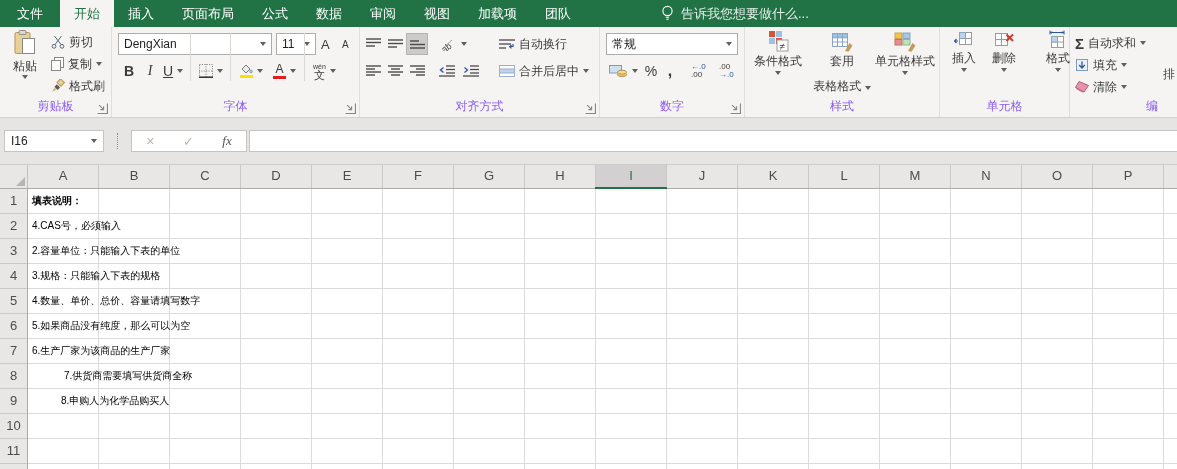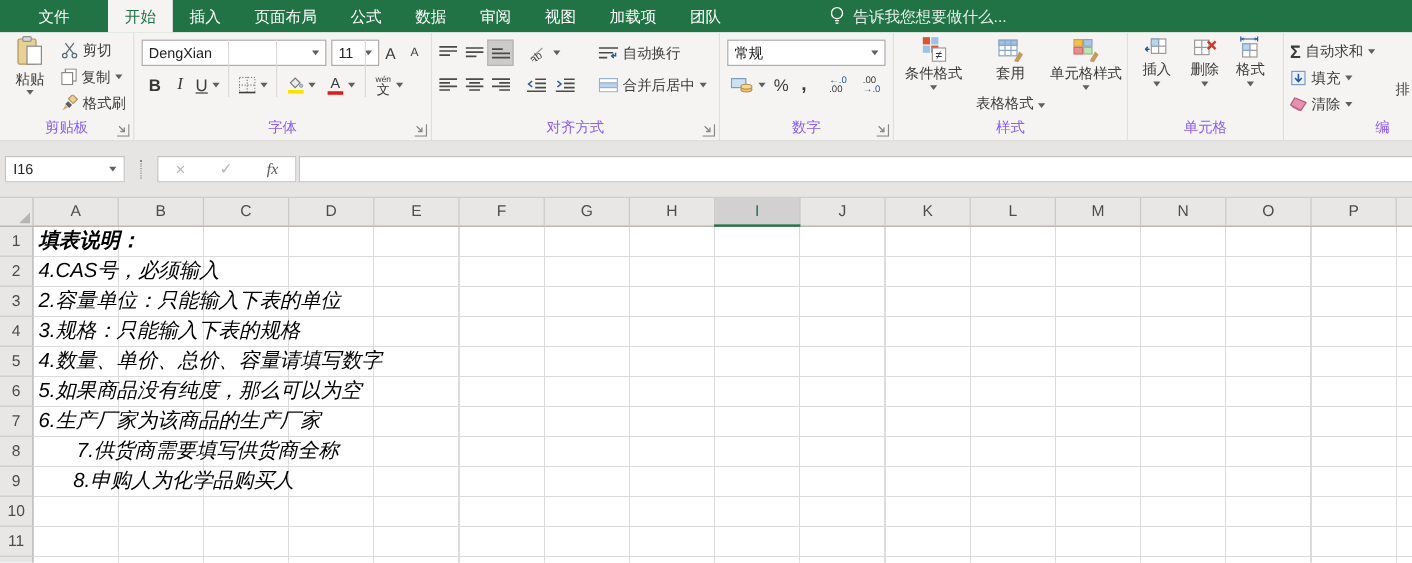--- a/index.html
+++ b/index.html
@@ -2,21 +2,21 @@
 <html><head>
 <meta charset="utf-8">
 <style>
   html,body{margin:0;padding:0;background:#fff;}
   .app{position:relative;width:1177px;height:469px;overflow:hidden;
        font-family:"Liberation Sans","DejaVu Sans",sans-serif;background:#fff;}
 
   
   .tabbar{height:27px;background:#217346;display:flex;align-items:stretch;}
   .tab{display:flex;align-items:center;padding:0 14px;font-size:13px;color:#fff;cursor:default;}
-  .tab.file{padding:0 32px;}
+  .tab.file{padding:0 17px;}
   .tab.active{background:#f5f4f2;color:#217346;}
   .tellme{display:flex;align-items:center;gap:7px;margin-left:76px;font-size:13px;color:rgba(255,255,255,.88);}
 
   
   .ribbon{height:90px;background:#f5f4f2;border-bottom:1px solid #d2cfcc;display:flex;box-sizing:content-box;}
   .group{position:relative;border-right:1px solid #e1dfdc;box-sizing:border-box;flex:none;}
   .g-clip{width:112px}.g-font{width:248px}.g-align{width:240px}.g-num{width:145px}
   .g-style{width:195px}.g-cells{width:130px}.g-edit{flex:1;border-right:none}
   .glabel{position:absolute;bottom:2px;left:0;right:0;text-align:center;font-size:12px;color:#8b5cf6;}
   .launcher{position:absolute;bottom:3px;right:3px;width:11px;height:11px;}
@@ -65,21 +65,21 @@
   .ch{width:71px;flex:none;box-sizing:border-box;border-right:1px solid #cbc9c7;font-size:13px;color:#4c4c4c;text-align:center;line-height:22px;position:relative;}
   .ch.sel{background:#d2d0d0;color:#217346;}
   .ch.sel::after{content:'';position:absolute;left:-1px;right:-1px;bottom:-1px;height:2px;background:#217346;}
   .ch.filler{width:13px;border-right:none;}
   .gbody{display:flex;height:281px;overflow:hidden;}
   .rowheads{width:28px;flex:none;border-right:1px solid #aeaba9;background:#e8e7e6;box-sizing:border-box;}
   .rh{height:25px;box-sizing:border-box;border-bottom:1px solid #cbc9c7;font-size:13px;color:#4c4c4c;text-align:center;line-height:24px;}
   .cells{position:relative;flex:1;background-image:
      repeating-linear-gradient(to right,transparent 0 70px,#dcdbda 70px 71px),
      repeating-linear-gradient(to bottom,transparent 0 24px,#dcdbda 24px 25px);}
-  .ct{position:absolute;left:4px;height:25px;line-height:24px;font-size:17px;color:#000;white-space:nowrap;font-style:italic;}
+  .ct{position:absolute;left:4px;height:25px;line-height:24px;font-size:10px;color:#000;white-space:nowrap;}
   .ct.b{font-weight:bold;}
   .ic{display:inline-block;vertical-align:middle;flex:none;}
 </style>
 </head>
 <body>
 
 <div class="app">
 
   <div class="tabbar">
     <div style="display:flex">
@@ -431,21 +431,21 @@
               <line x1="7.5" y1="3.5" x2="7.5" y2="15.5"></line>
             </g>
           <g stroke="#cf3a2b" stroke-width="2">
               <line x1="12.5" y1="4.5" x2="19" y2="11"></line>
               <line x1="19" y1="4.5" x2="12.5" y2="11"></line>
             </g>
         </svg>
         <span class="lbl">删除</span>
         <i class="dd" style="margin-top:3px"></i>
       </div>
-      <div class="bb" style="left:84px;width:36px">
+      <div class="bb" style="left:100px;width:36px">
         <svg class="ic" width="20" height="19" viewBox="0 0 20 19">
           <path d="M2 2.5 h14 M2 0.5 v4 M16 0.5 v4 M4.5 2.5 l-2 0 M13.5 2.5 l2 0" stroke="#2b579a" fill="none"></path>
           <path d="M5 2.5 l-2.2 0 1.2 -1.2 m-1.2 1.2 1.2 1.2 M13 2.5 l2.2 0 -1.2 -1.2 m1.2 1.2 -1.2 1.2" stroke="#2b579a" fill="none" stroke-width="0.8"></path>
           <g stroke="#9b9b9b" fill="#fff">
               <rect x="3.5" y="6.5" width="12" height="11"></rect>
               <line x1="3.5" y1="12" x2="15.5" y2="12"></line>
               <line x1="9.5" y1="6.5" x2="9.5" y2="17.5"></line>
             </g>
           <rect x="3.5" y="6.5" width="6" height="5.5" fill="#bdd3ec" stroke="#8aa5c4"></rect>
         </svg>

